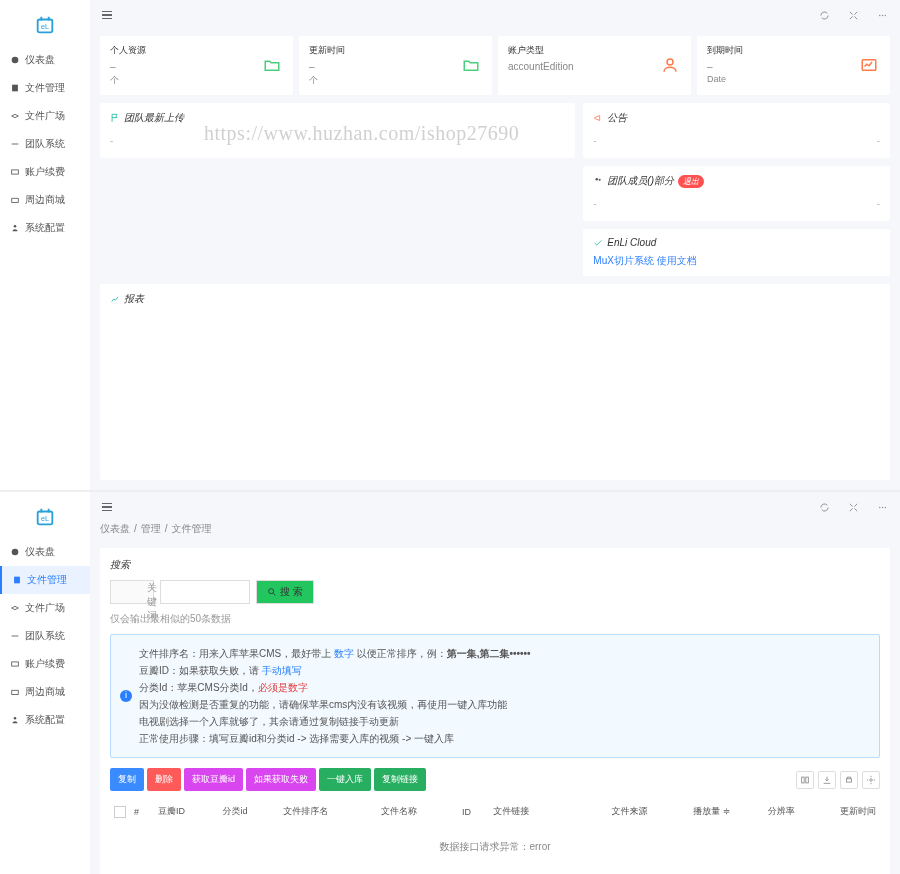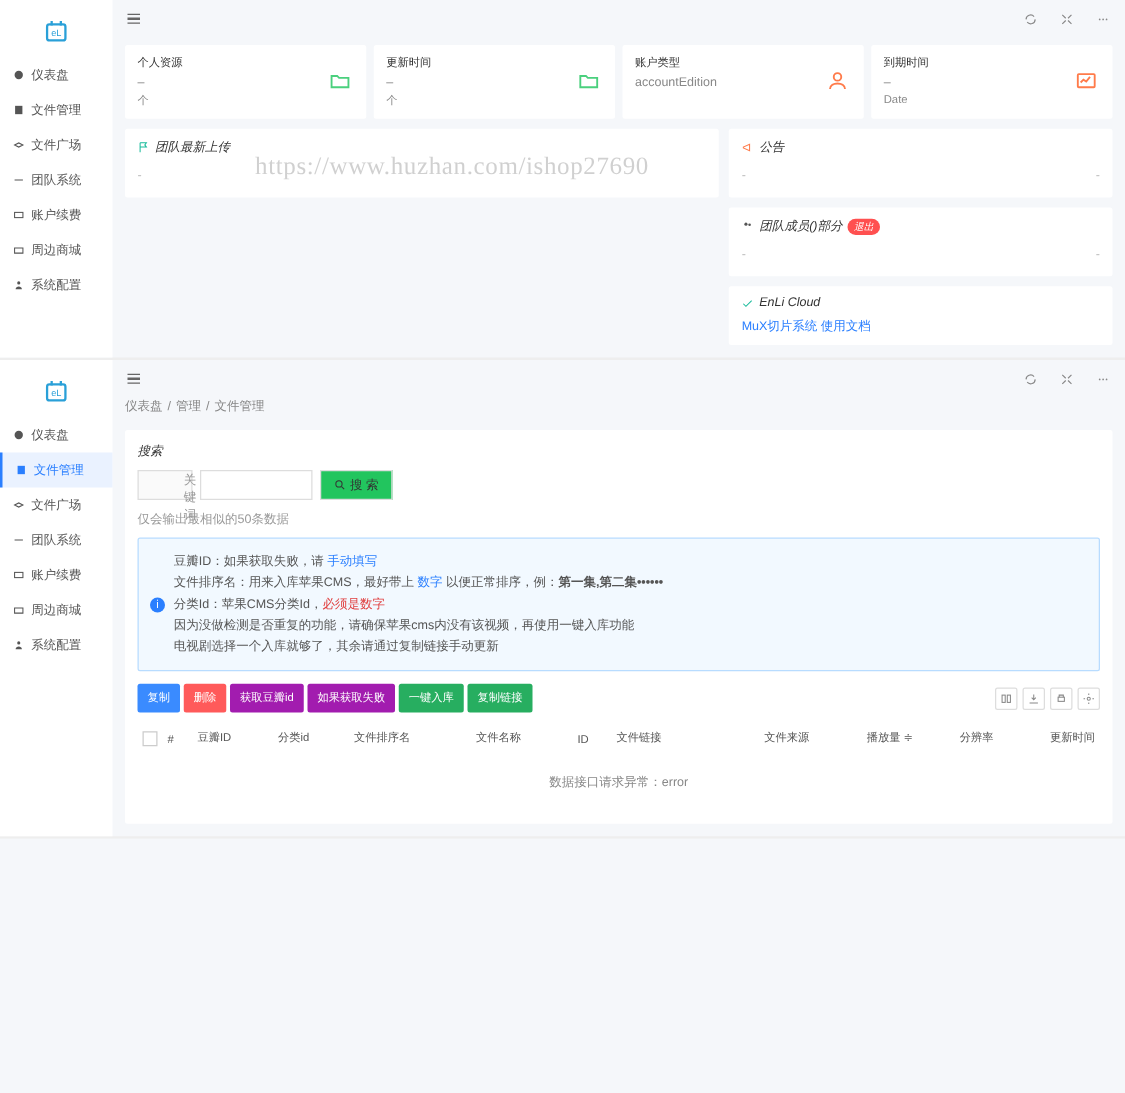--- a/index.html
+++ b/index.html
@@ -51,21 +51,21 @@
     .hint-line { font-size: 10px; color: #999; margin-bottom: 8px; }
     .info-box { border: 1px solid #b8dcff; background: #f2f9ff; border-radius: 2px; padding: 10px 12px 10px 28px; position: relative; font-size: 10px; color: #555; line-height: 1.7; }
     .info-box .info-icon { position: absolute; left: 9px; top: 50%; transform: translateY(-50%); width: 12px; height: 12px; border-radius: 50%; background: #2a7fff; color: #fff; display: flex; align-items: center; justify-content: center; font-size: 9px; }
     .red-text { color: #e04040; }
     .blue-text { color: #2a7fff; }
     .toolbar { display: flex; justify-content: space-between; align-items: center; padding: 10px 0 8px; }
     .btn-group { display: flex; gap: 3px; }
     .btn { border: none; color: #fff; font-size: 9px; padding: 5px 8px; border-radius: 2px; cursor: pointer; }
     .btn-blue { background: #3a8bff; }
     .btn-red { background: #ff5a5a; }
-    .btn-teal { background: #a21caf; }
+    .btn-teal { background: #d946ef; }
     .btn-green { background: #27ae60; }
     .icon-group { display: flex; gap: 4px; }
     .icon-btn { width: 18px; height: 18px; border: 1px solid #ddd; border-radius: 2px; display: flex; align-items: center; justify-content: center; cursor: pointer; color: #888; }
     .icon-btn svg { width: 10px; height: 10px; }
     .table { width: 100%; border-collapse: collapse; }
     .table th { font-size: 9px; color: #555; font-weight: normal; text-align: left; padding: 6px 4px; }
     .table th.r { text-align: right; }
     .chk { width: 12px; height: 12px; border: 1px solid #ccc; }
     .err-msg { text-align: center; color: #888; font-size: 10px; padding: 16px 0; }
     .instance-1 { position: relative; }
@@ -233,20 +233,28 @@
               <div class="panel-title">
                   <svg viewBox="0 0 24 24" fill="none" stroke="#1abc9c" stroke-width="2">
                     <path d="M4 12l5 5L20 6"></path>
                   </svg>
                   <span>EnLi Cloud</span>
                 </div>
               <div class="link-blue">MuX切片系统 使用文档</div>
             </div>
           </div>
         </div>
+        <div class="panel tall-2">
+          <div class="panel-title">
+              <svg viewBox="0 0 24 24" fill="none" stroke="#1abc9c" stroke-width="2">
+                <path d="M4 18l5-6 4 3 6-8"></path>
+              </svg>
+              <span>报表</span>
+            </div>
+        </div>
       </div>
     </div>
   </div>
 
   <div class="instance">
     <div class="sidebar">
       <div class="logo">
         <svg viewBox="0 0 24 24" fill="none" stroke="#2aa0d8" stroke-width="2">
             <rect x="4" y="6" width="16" height="14" rx="2"></rect>
             <path d="M8 3v4M16 3v4"></path>
@@ -333,25 +341,26 @@
                 <svg width="10" height="10" viewBox="0 0 24 24" fill="none" stroke="currentColor" stroke-width="2">
                   <circle cx="10" cy="10" r="6"></circle>
                   <path d="M15 15l5 5"></path>
                 </svg>
                 <span>搜 索</span>
               </button>
           </div>
           <div class="hint-line">仅会输出最相似的50条数据</div>
           <div class="info-box">
             <div class="info-icon">i</div>
+            <div><span>文件排序名：用来入库苹果CMS，最好带上 </span><span class="blue-text">数字</span><span> 以便正常排序，例：</span><b>第一集,第二集••••••</b></div>
             <div><span>豆瓣ID：如果获取失败，请 </span><span class="blue-text">手动填写</span></div>
-            <div><span>文件排序名：用来入库苹果CMS，最好带上 </span><span class="blue-text">数字</span><span> 以便正常排序，例：</span><b>第一集,第二集••••••</b></div>
             <div><span>分类Id：苹果CMS分类Id，</span><span class="red-text">必须是数字</span></div>
             <div>因为没做检测是否重复的功能，请确保苹果cms内没有该视频，再使用一键入库功能</div>
             <div>电视剧选择一个入库就够了，其余请通过复制链接手动更新</div>
+            <div>正常使用步骤：填写豆瓣id和分类id -&gt; 选择需要入库的视频 -&gt; 一键入库</div>
           </div>
           <div class="toolbar">
             <div class="btn-group">
               <button class="btn btn-blue">复制</button>
               <button class="btn btn-red">删除</button>
               <button class="btn btn-teal">获取豆瓣id</button>
               <button class="btn btn-teal">如果获取失败</button>
               <button class="btn btn-green">一键入库</button>
               <button class="btn btn-green">复制链接</button>
             </div>

